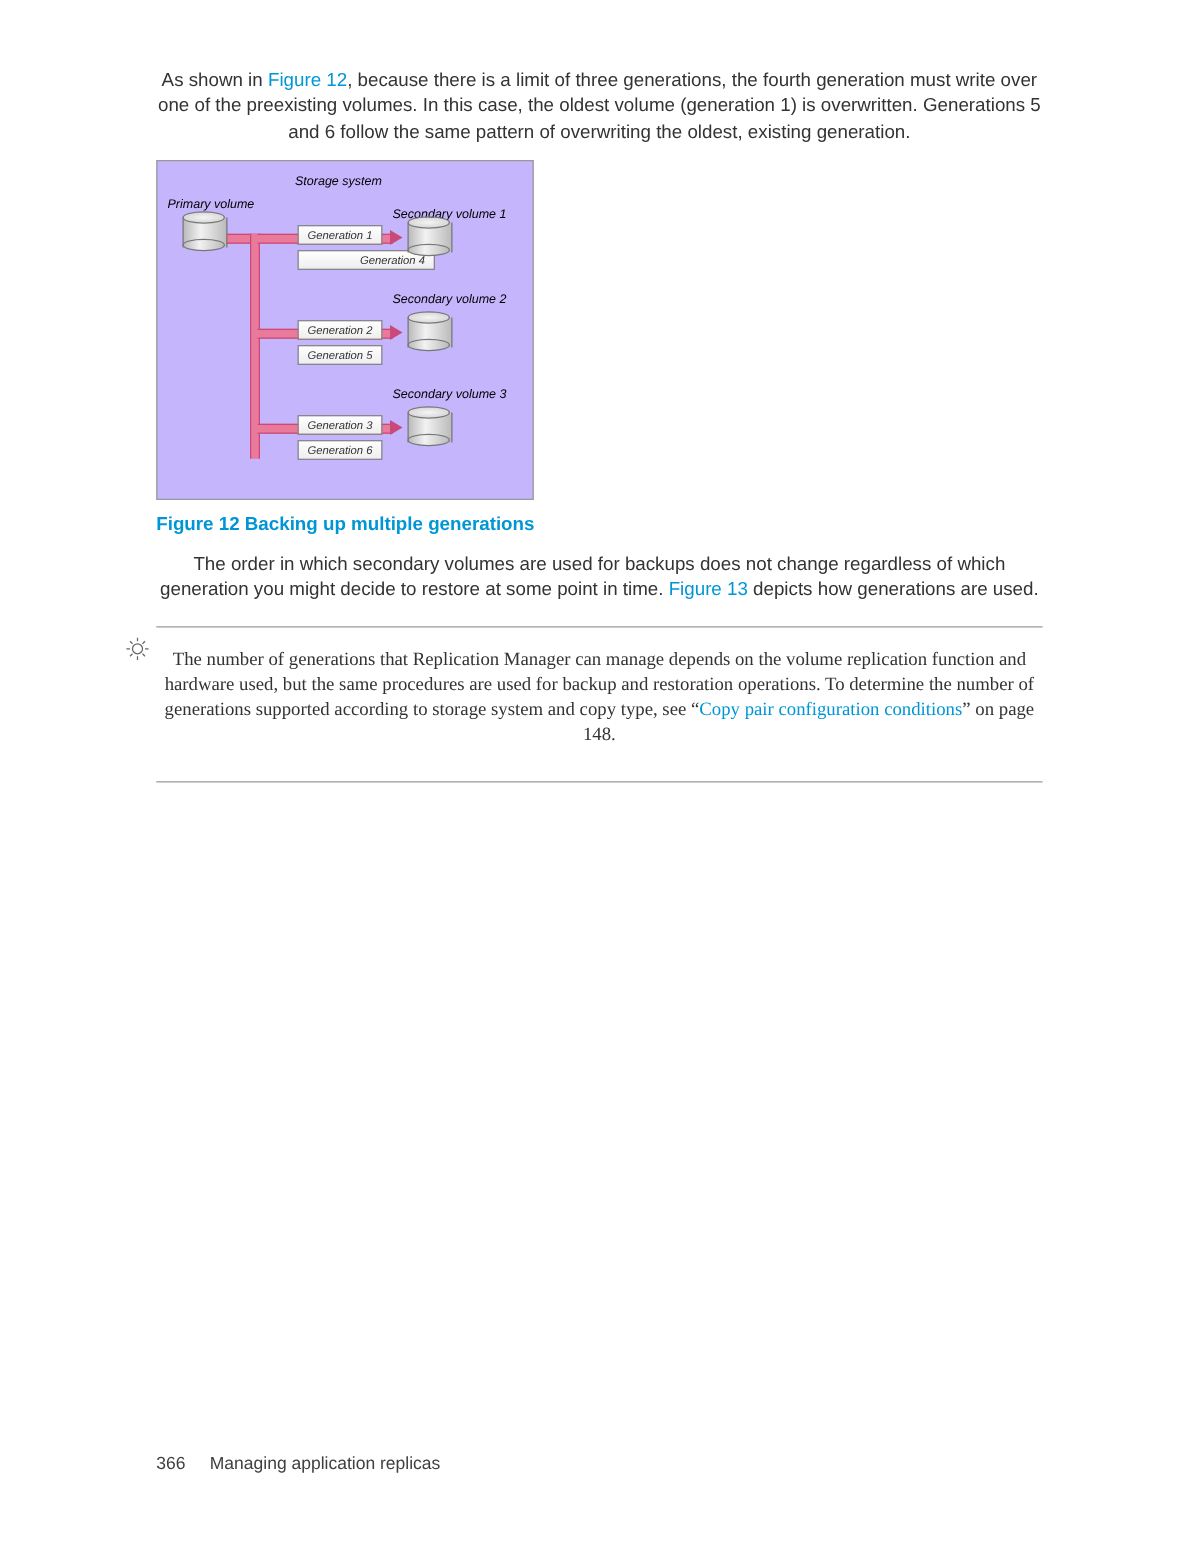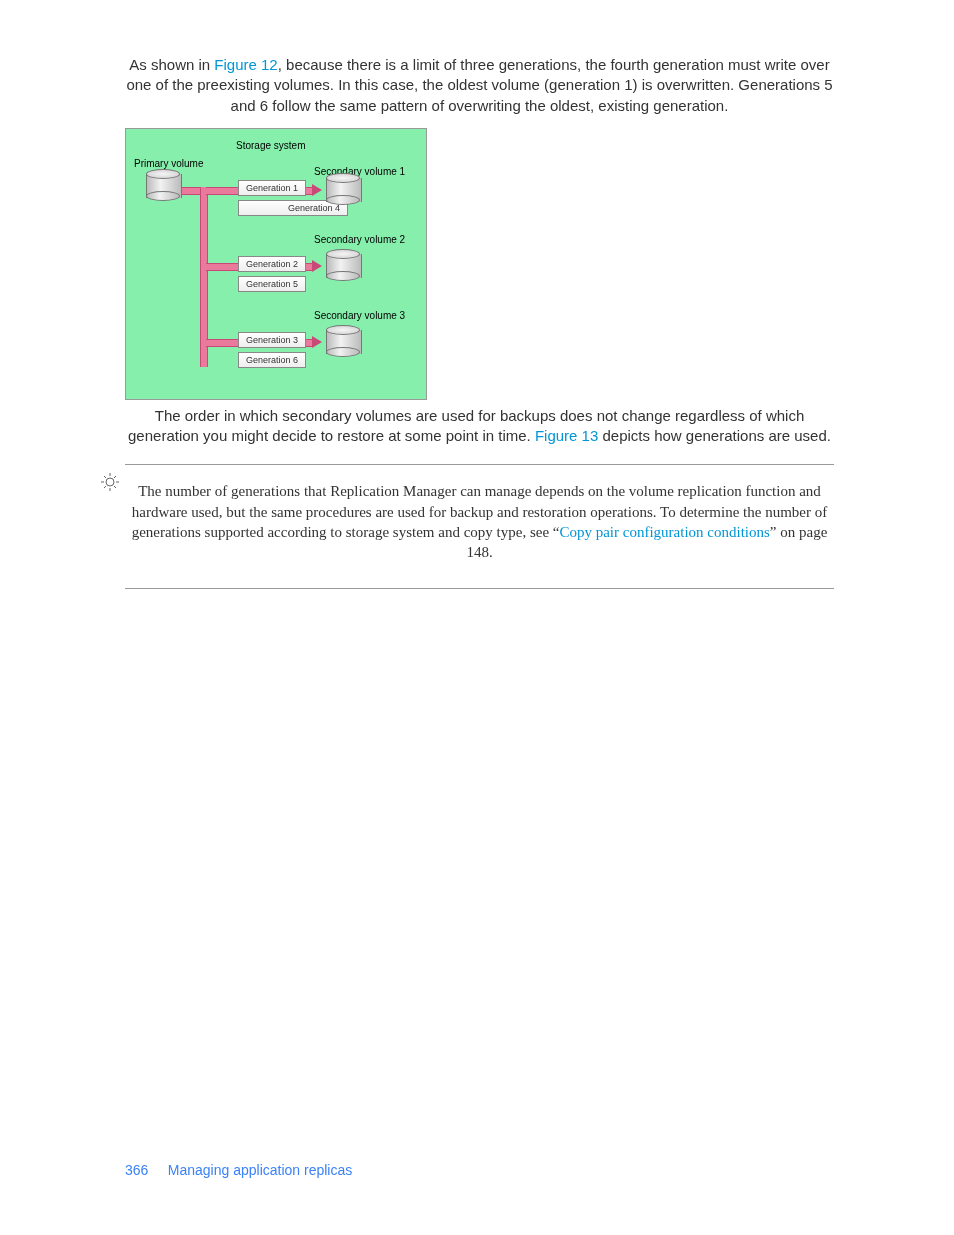--- a/index.html
+++ b/index.html
@@ -45,33 +45,34 @@
   .tip-label {
     color: #0096d6;
     font-size: 14px;
     letter-spacing: 0.5px;
   }
   .footer {
     position: absolute;
     bottom: 55px;
     left: 125px;
     font-size: 14px;
-    color: #3b82f6;
+    color: #404040;
     margin-top: 32px;
   }
   
   .figure {
     width: 300px;
     height: 270px;
-    background: #86efac;
+    background: #c4b5fd;
     border: 1px solid #999;
     position: relative;
     margin: 6px 0 6px 0;
     font-size: 10px;
     color: #000;
+    font-style: italic;
   }
   .dlabel {
     position: absolute;
     font-size: 10px;
     white-space: nowrap;
   }
   .genbox {
     position: absolute;
     width: 66px;
     height: 14px;
@@ -194,20 +195,21 @@
         <div class="cyl-bot"></div>
         <div class="cyl-top"></div>
     </div>
     <div class="cyl" style="left:200px; top:196px;">
       <div class="cyl-body"></div>
         <div class="cyl-bot"></div>
         <div class="cyl-top"></div>
     </div>
   </div>
 
+  <div class="fig-caption">Figure 12 Backing up multiple generations</div>
 
   <p class="para">
     <span>The order in which secondary volumes are used for backups does not change regardless of which generation you might decide to restore at some point in time. </span><span class="link">Figure 13</span><span> depicts how generations are used.</span>
   </p>
 
   <div class="tip-block">
     <span class="tip-icon">
       <svg width="18" height="18" viewBox="0 0 18 18">
         <circle cx="9" cy="9" r="4" fill="none" stroke="#666" stroke-width="1"></circle>
         <line x1="9" y1="0" x2="9" y2="3" stroke="#666"></line>

